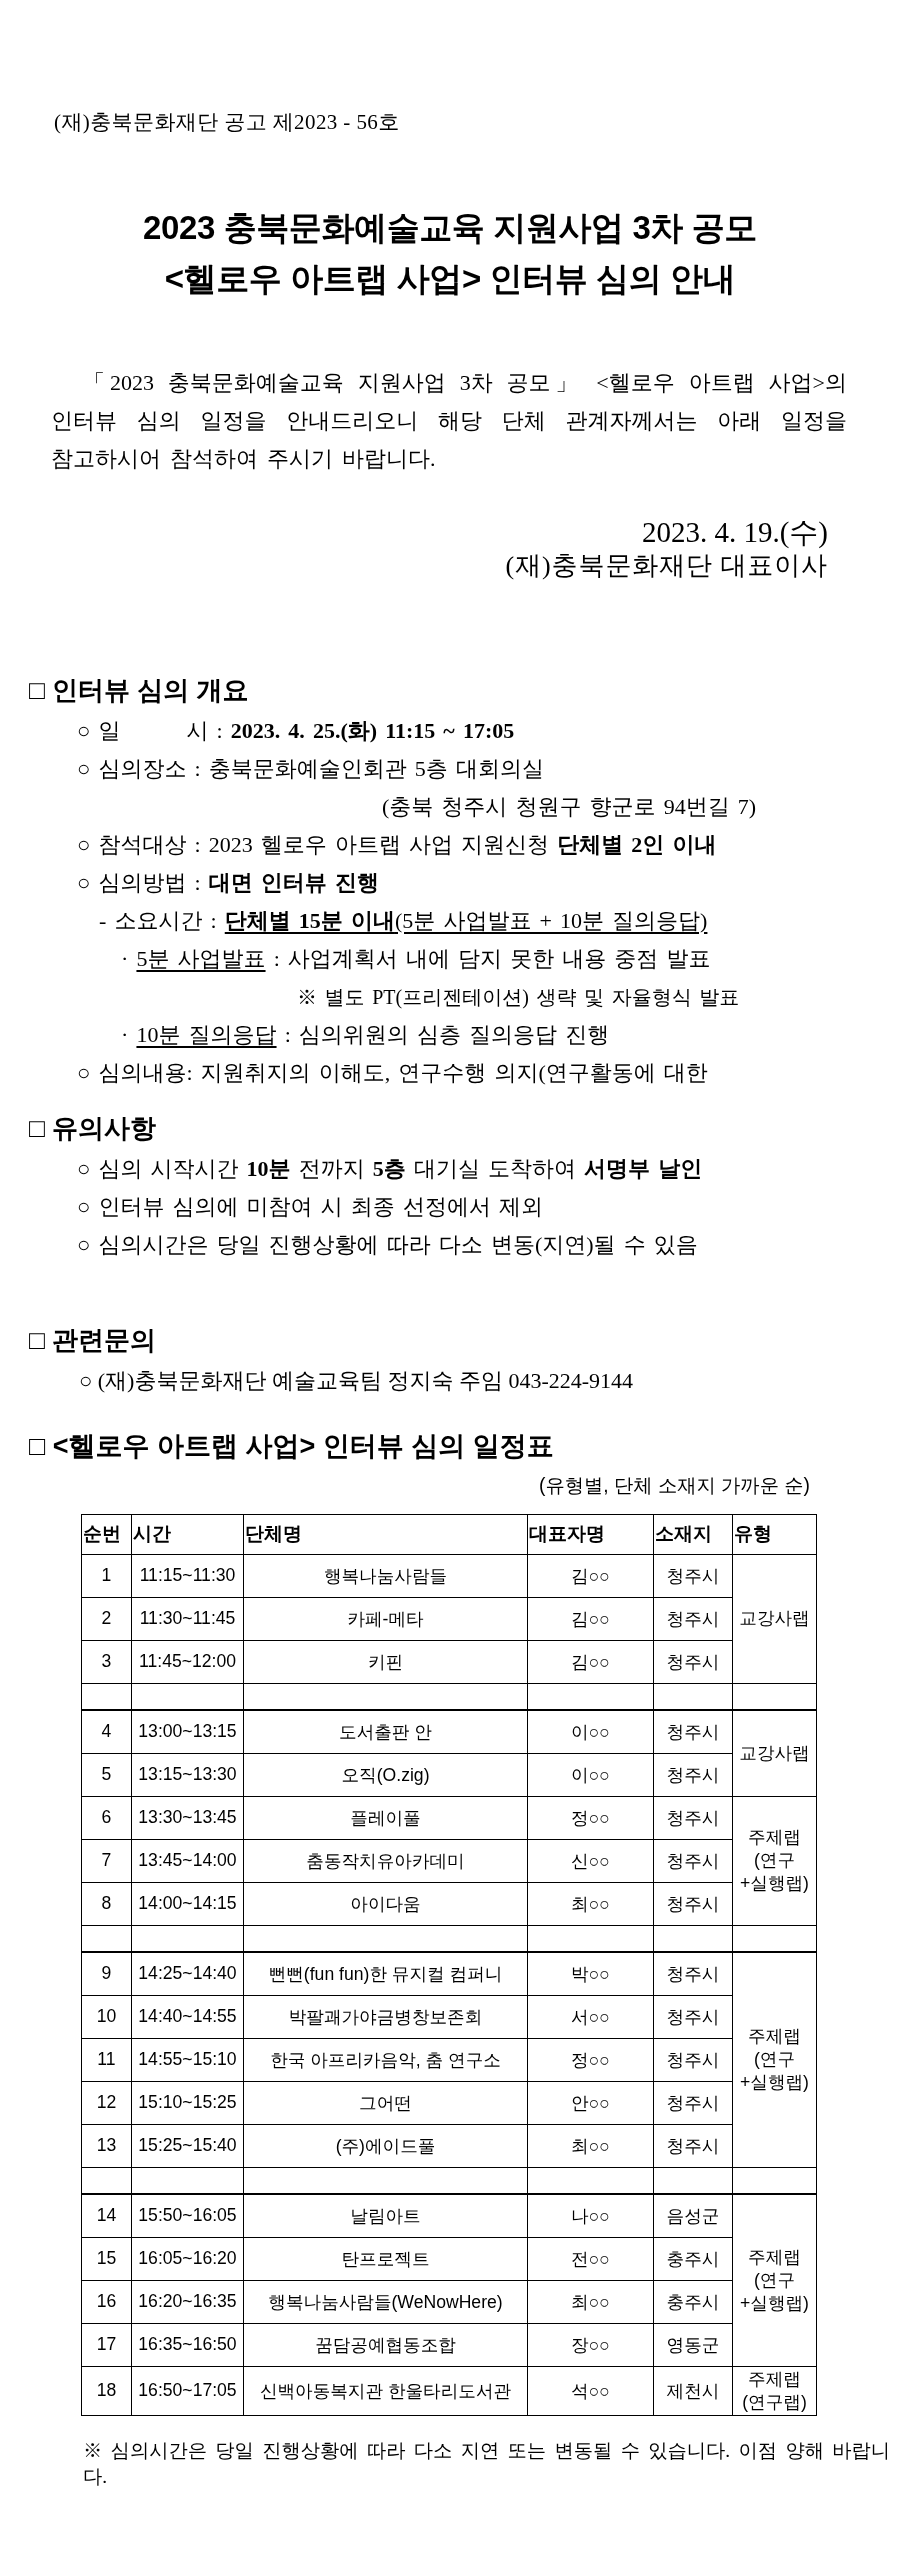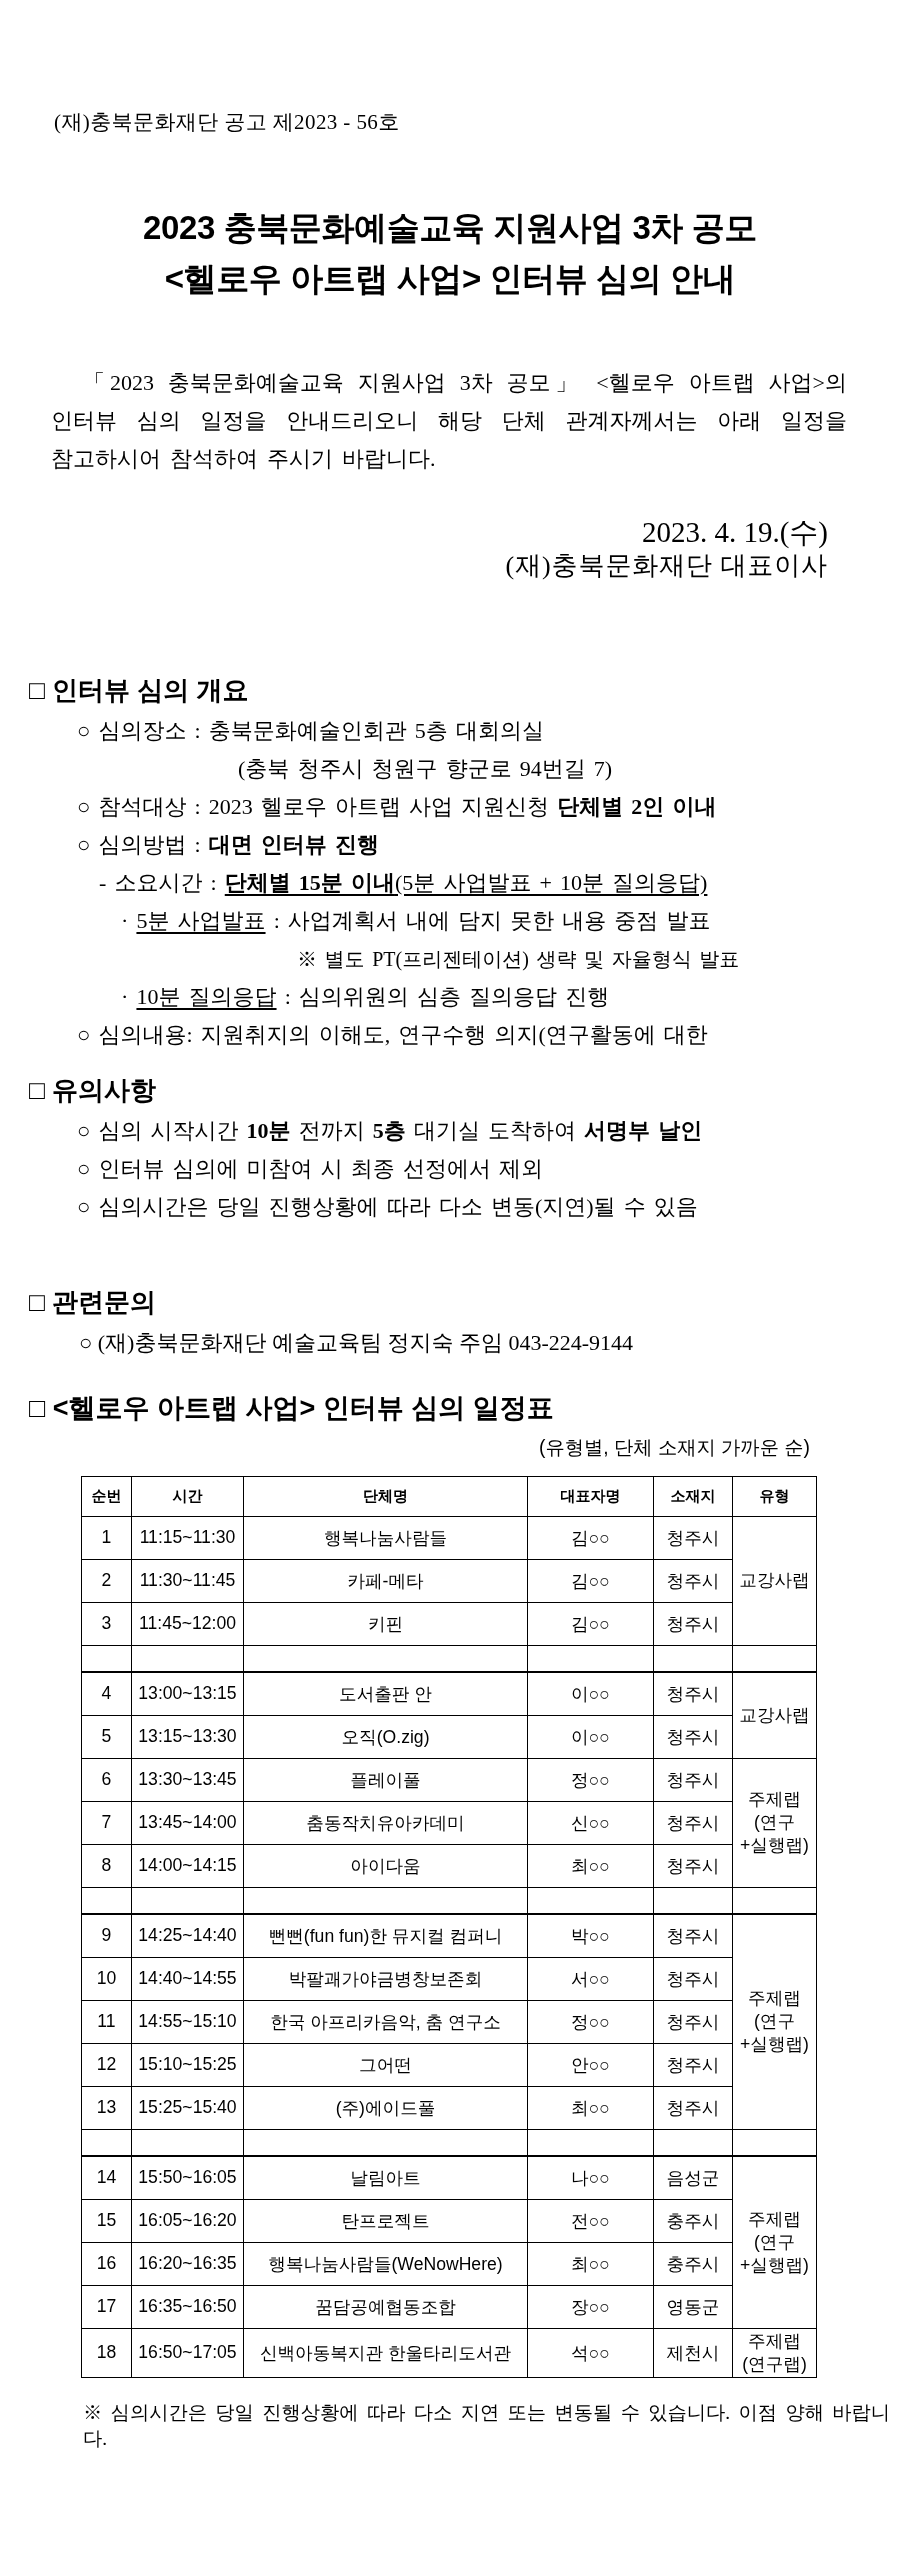--- a/index.html
+++ b/index.html
@@ -18,30 +18,30 @@
   .sec-h.h1{margin-top:91px;}
   .sec-h.h2{margin-top:19.3px;}
   .sec-h.h3{margin-top:59px;}
   .sec-h.h4{margin-top:28px;font-size:27px;line-height:37px;}
   .list{margin-top:3.5px;}
   .list2{margin-top:4.4px;}
   .li{padding-left:77px;font-size:22px;line-height:38px;white-space:pre-wrap;word-spacing:2.6px;}
   .li.dash{padding-left:99px;}
   .li.dot{padding-left:121px;}
   .li.note{padding-left:297px;font-size:20px;}
-  .li.addr{padding-left:238px;}
+  .li.addr{padding-left:238px;text-align:center;}
   .li.cont{padding-left:234px;}
   .b{font-weight:bold;}
   .u{text-decoration:underline;text-underline-offset:4.4px;}
   .contact-line{margin-top:3.5px;padding-left:79px;font-size:22px;line-height:38px;white-space:pre-wrap;}
   .sort-note{margin-top:8px;text-align:right;padding-right:90px;
              font-family:"Liberation Sans",sans-serif;font-size:19.3px;line-height:26px;}
   table.sched{margin-top:15px;margin-left:81px;width:734px;border-collapse:collapse;table-layout:fixed;
               font-family:"Liberation Sans",sans-serif;}
-  table.sched th{border:1.8px solid #000;font-size:15px;font-weight:700;height:37px;text-align:center;}
+  table.sched th{border:1.8px solid #000;font-size:19px;font-weight:700;height:37px;text-align:left;}
   table.sched td{border:1.8px solid #000;font-size:17.6px;font-weight:400;height:40px;text-align:center;
                  overflow:hidden;}
   table.sched tr.sep td{height:23px;border-bottom-width:2.6px;}
   td.type-cell{white-space:pre-line;line-height:23px;}
   .footnote{margin-top:22px;padding-left:83px;font-size:19.3px;line-height:26px;word-spacing:3.5px;}
 </style>
 </head>
 <body>
 
 <div class="notice">(재)충북문화재단 공고 제2023 - 56호</div>
@@ -51,20 +51,21 @@
   <div>&lt;헬로우 아트랩 사업&gt; 인터뷰 심의 안내</div>
 </div>
 
 <div class="intro">「2023 충북문화예술교육 지원사업 3차 공모」 &lt;헬로우 아트랩 사업&gt;의 인터뷰 심의 일정을 안내드리오니 해당 단체 관계자께서는 아래 일정을 참고하시어 참석하여 주시기 바랍니다.</div>
 
 <div class="date-line">2023. 4. 19.(수)</div>
 <div class="signer-line">(재)충북문화재단 대표이사</div>
 
 <div class="sec-h h1">□ 인터뷰 심의 개요</div>
 <div class="list">
+  <div class="li"><span>○ 일　　　시 : </span><span class="b">2023. 4. 25.(화) 11:15 ~ 17:05</span></div>
   <div class="li">○ 심의장소 : 충북문화예술인회관 5층 대회의실</div>
   <div class="li addr">(충북 청주시 청원구 향군로 94번길 7)</div>
   <div class="li"><span>○ 참석대상 : 2023 헬로우 아트랩 사업 지원신청 </span><span class="b">단체별 2인 이내</span></div>
   <div class="li"><span>○ 심의방법 : </span><span class="b">대면 인터뷰 진행</span></div>
   <div class="li dash"><span>- 소요시간 : </span><span class="u"><span class="b">단체별 15분 이내</span><span>(5분 사업발표 + 10분 질의응답)</span></span></div>
   <div class="li dot"><span>· </span><span class="u">5분 사업발표</span><span> : 사업계획서 내에 담지 못한 내용 중점 발표</span></div>
   <div class="li note">※ 별도 PT(프리젠테이션) 생략 및 자율형식 발표</div>
   <div class="li dot"><span>· </span><span class="u">10분 질의응답</span><span> : 심의위원의 심층 질의응답 진행</span></div>
   <div class="li">○ 심의내용: 지원취지의 이해도, 연구수행 의지(연구활동에 대한</div>
 </div>

